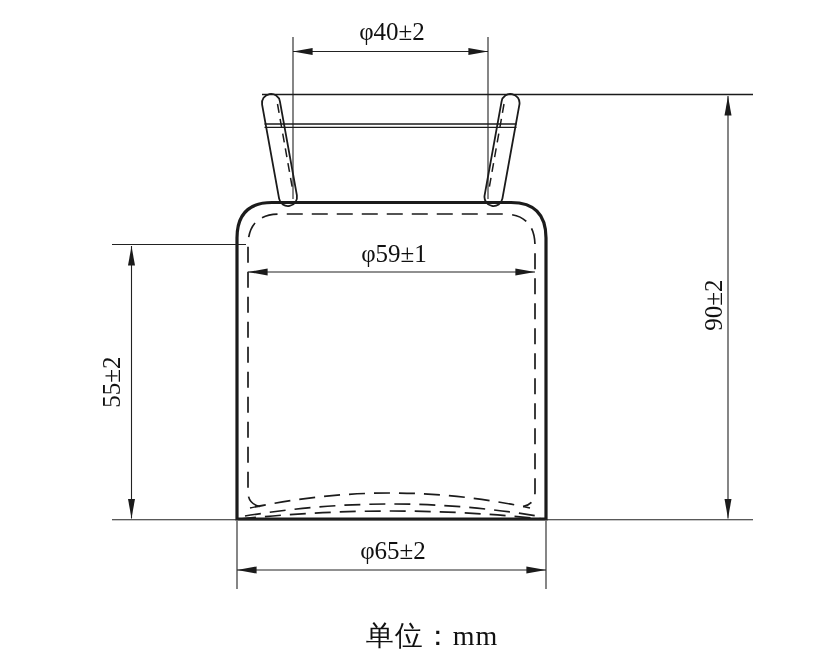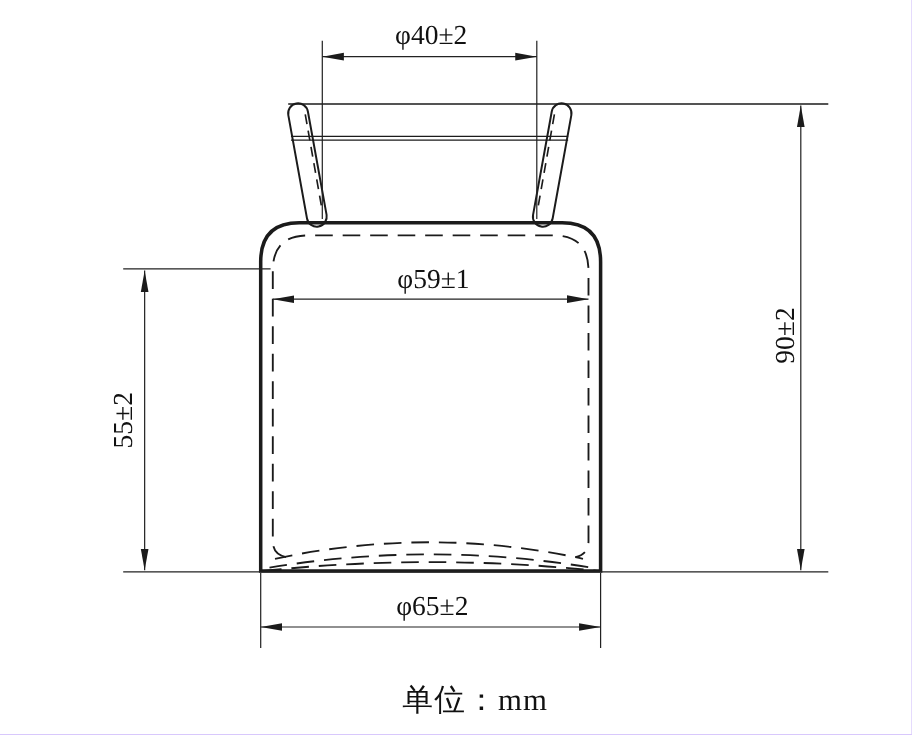--- a/index.html
+++ b/index.html
@@ -1,19 +1,19 @@
 <!DOCTYPE html>
 <html><head>
 <meta charset="utf-8">
 <style>
   html,body{margin:0;padding:0;background:#ffffff;}
   .canvas{
     position:relative;
     width:829px;height:668px;
-    background:#8b5cf6;
+    background:#ef4444;
     overflow:hidden;
     font-family:"Liberation Serif","DejaVu Serif",serif;
   }
   svg{display:block;}
   .thick{stroke:#1b1b1b;stroke-width:3.2;fill:none;stroke-linecap:butt;}
   .med{stroke:#1b1b1b;stroke-width:1.8;fill:none;}
   .thin{stroke:#1b1b1b;stroke-width:1.3;fill:none;}
   .dash{stroke:#1b1b1b;stroke-width:1.7;fill:none;stroke-dasharray:16 9;}
   .dashsm{stroke:#1b1b1b;stroke-width:1.5;fill:none;stroke-dasharray:9 6;}
   .dim{stroke:#222222;stroke-width:1.1;fill:none;}

